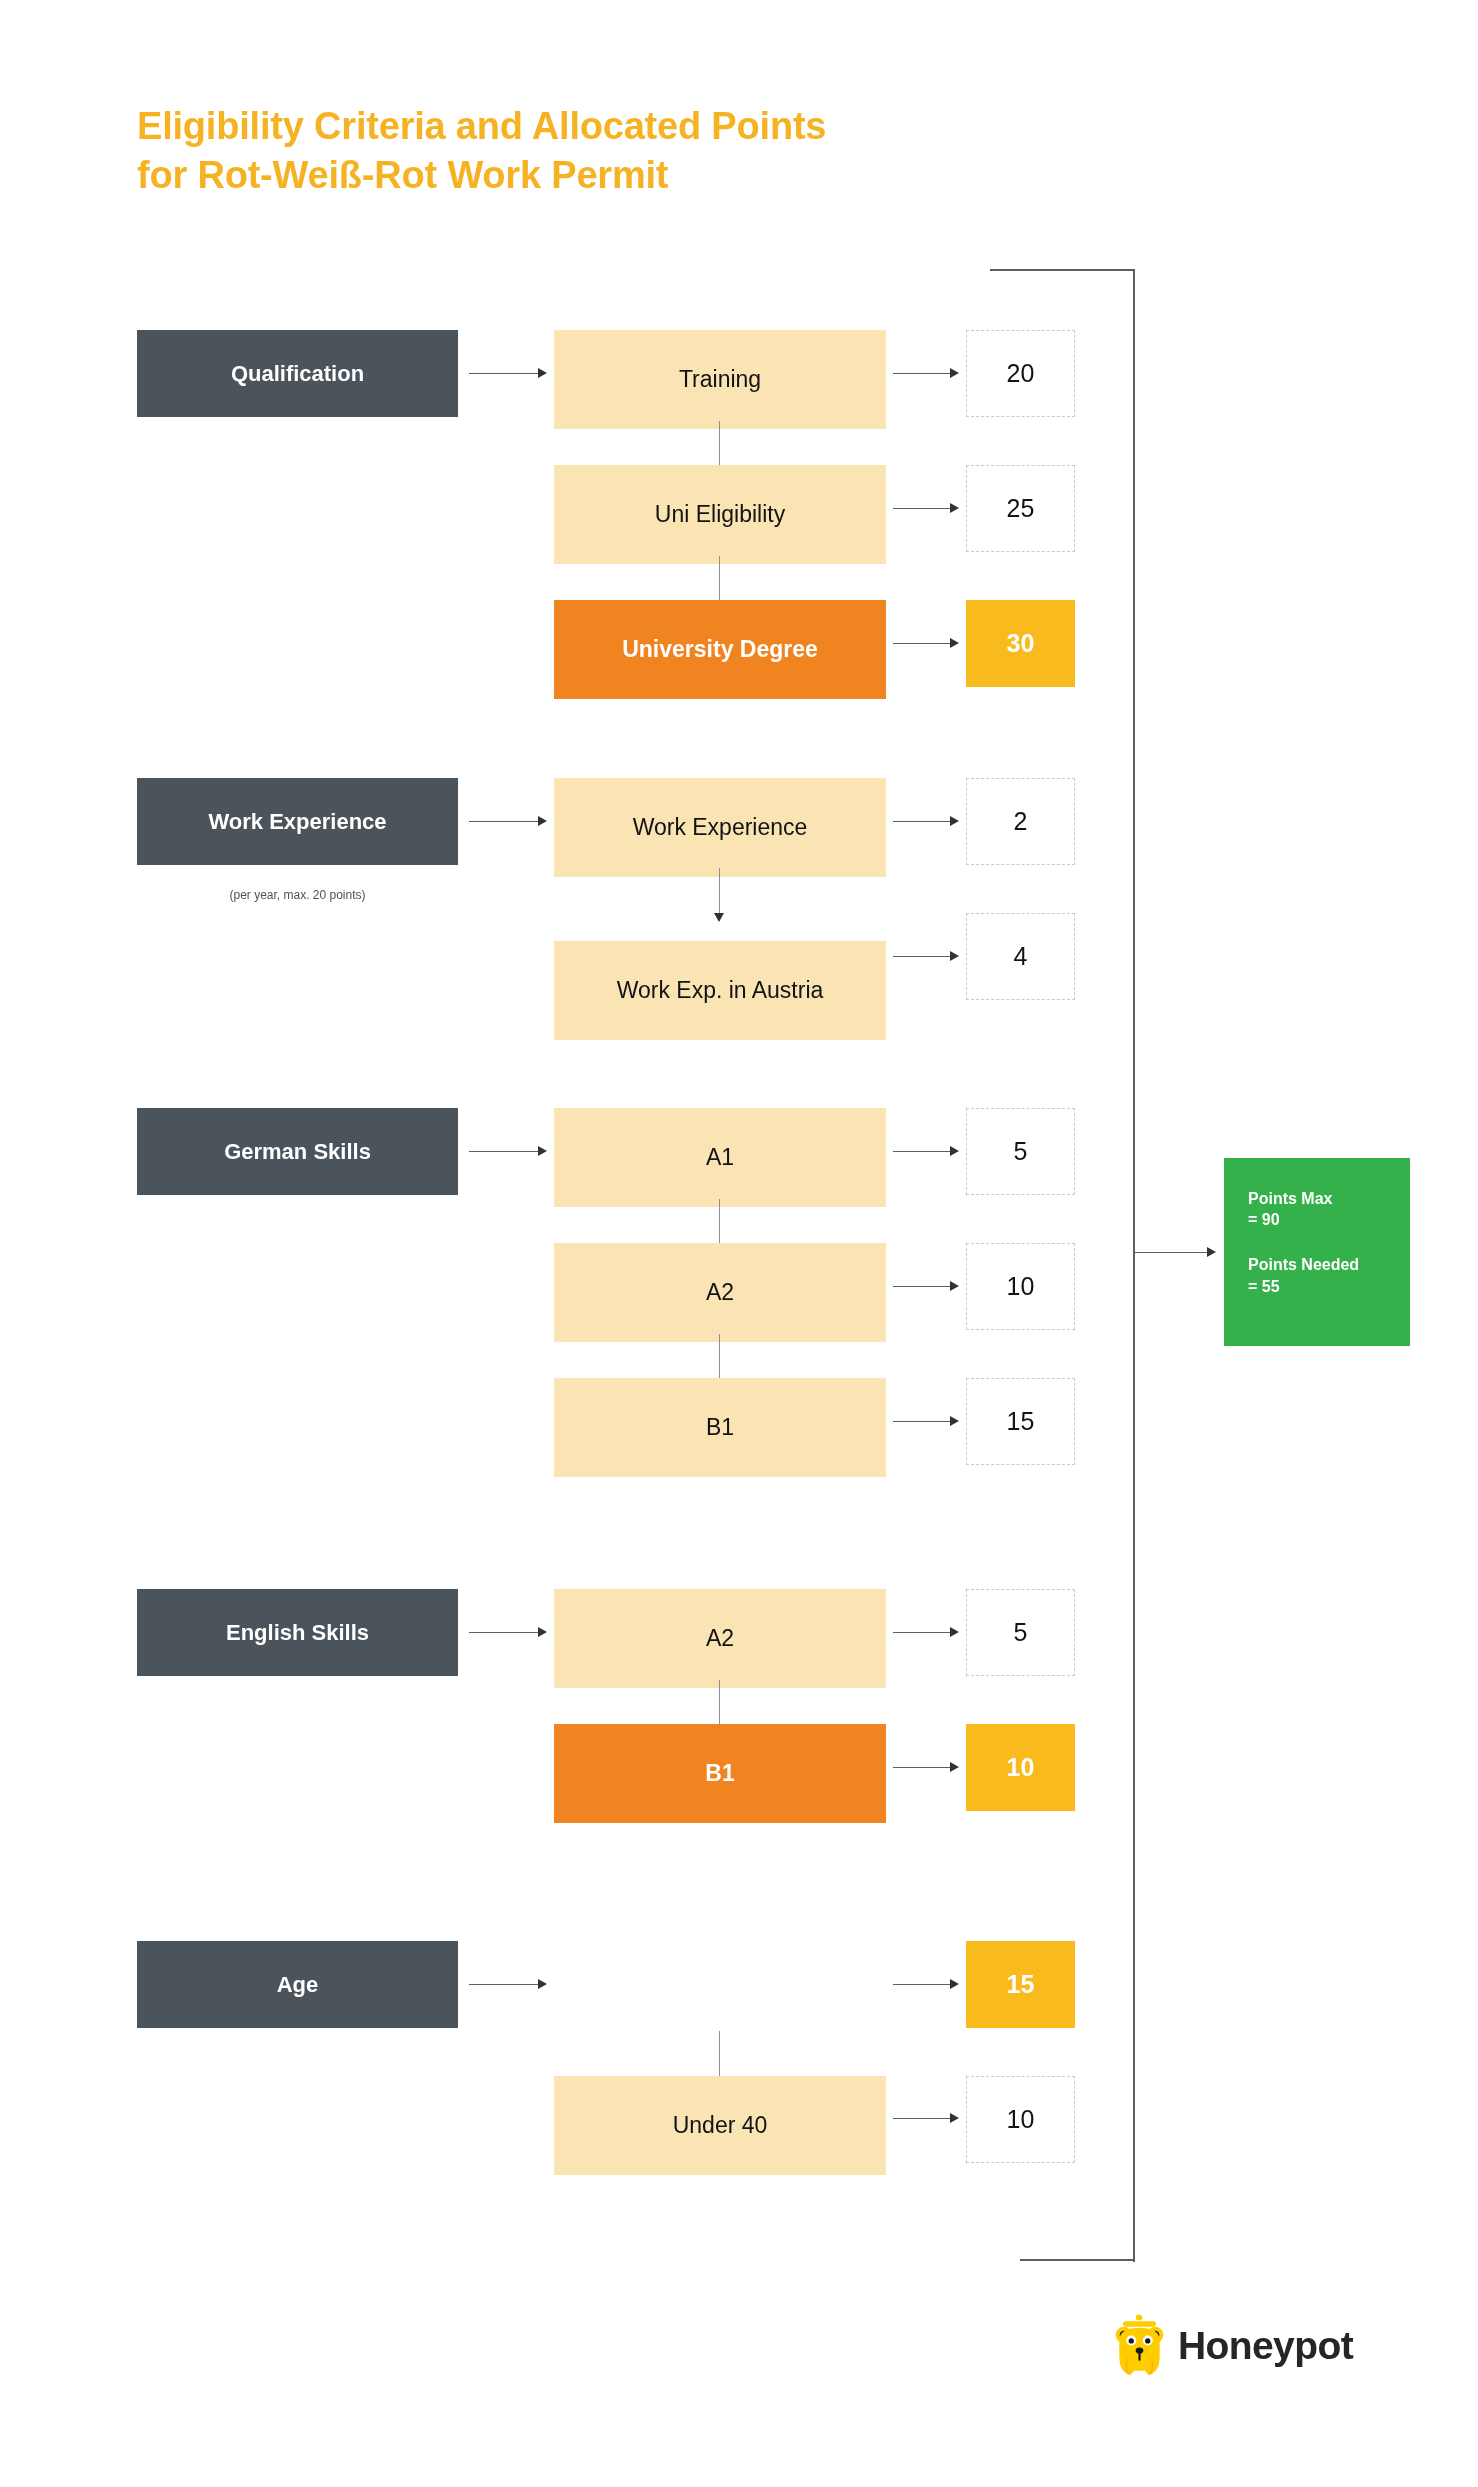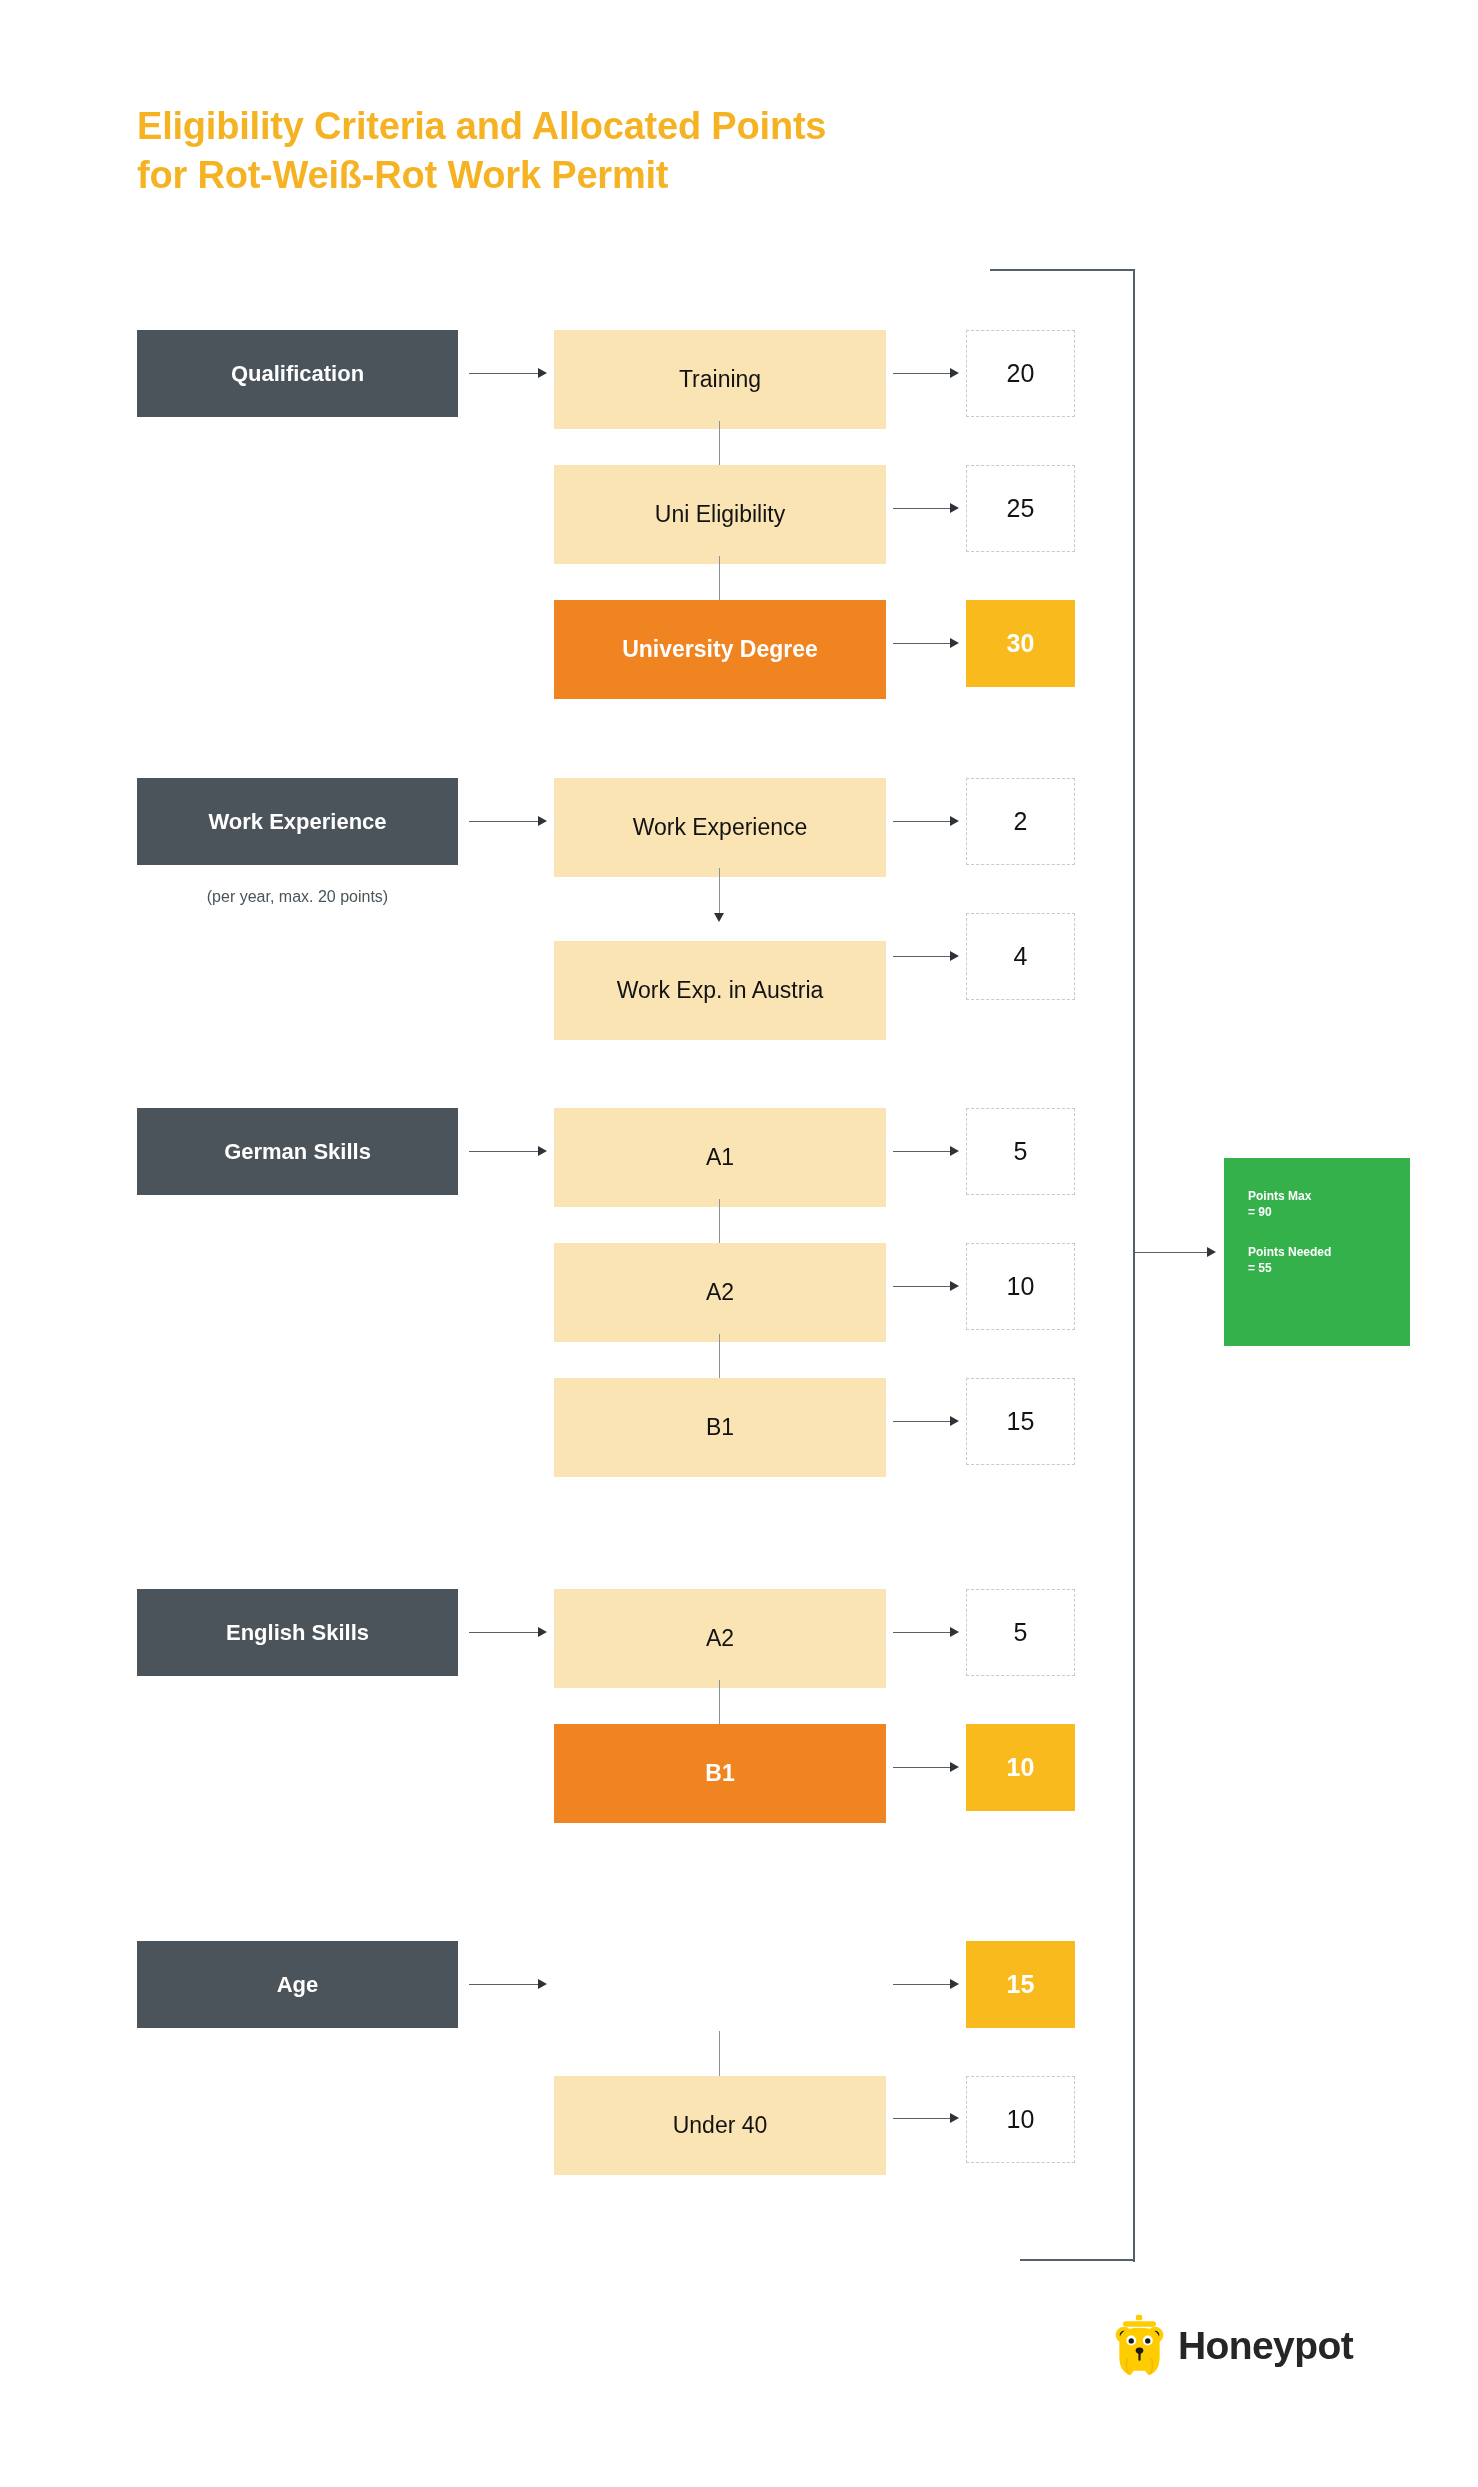--- a/index.html
+++ b/index.html
@@ -45,21 +45,21 @@
     align-items: center;
     justify-content: center;
     text-align: center;
   }
   .cat-note {
     position: absolute;
     left: 137px;
     width: 321px;
     text-align: center;
     color: #4B545A;
-    font-size: 16px;
+    font-size: 12px;
     font-weight: normal;
   }
 
   
   .crit-box {
     position: absolute;
     left: 554px;
     width: 332px;
     height: 99px;
     background: #FBE4B4;
@@ -150,21 +150,21 @@
   
   #summary-box {
     position: absolute;
     left: 1224px;
     top: 1158px;
     width: 186px;
     height: 188px;
     background: #34B14B;
     color: #ffffff;
     padding: 29.5px 0 0 24px;
-    font-size: 12px;
+    font-size: 16px;
     font-weight: bold;
     line-height: 1.34;
   }
   #summary-box .grp { display: block; }
   #summary-box .grp + .grp { margin-top: 24px; }
   #summary-box .grp span { display: block; }
 
   
   #footer-logo {
     position: absolute;

